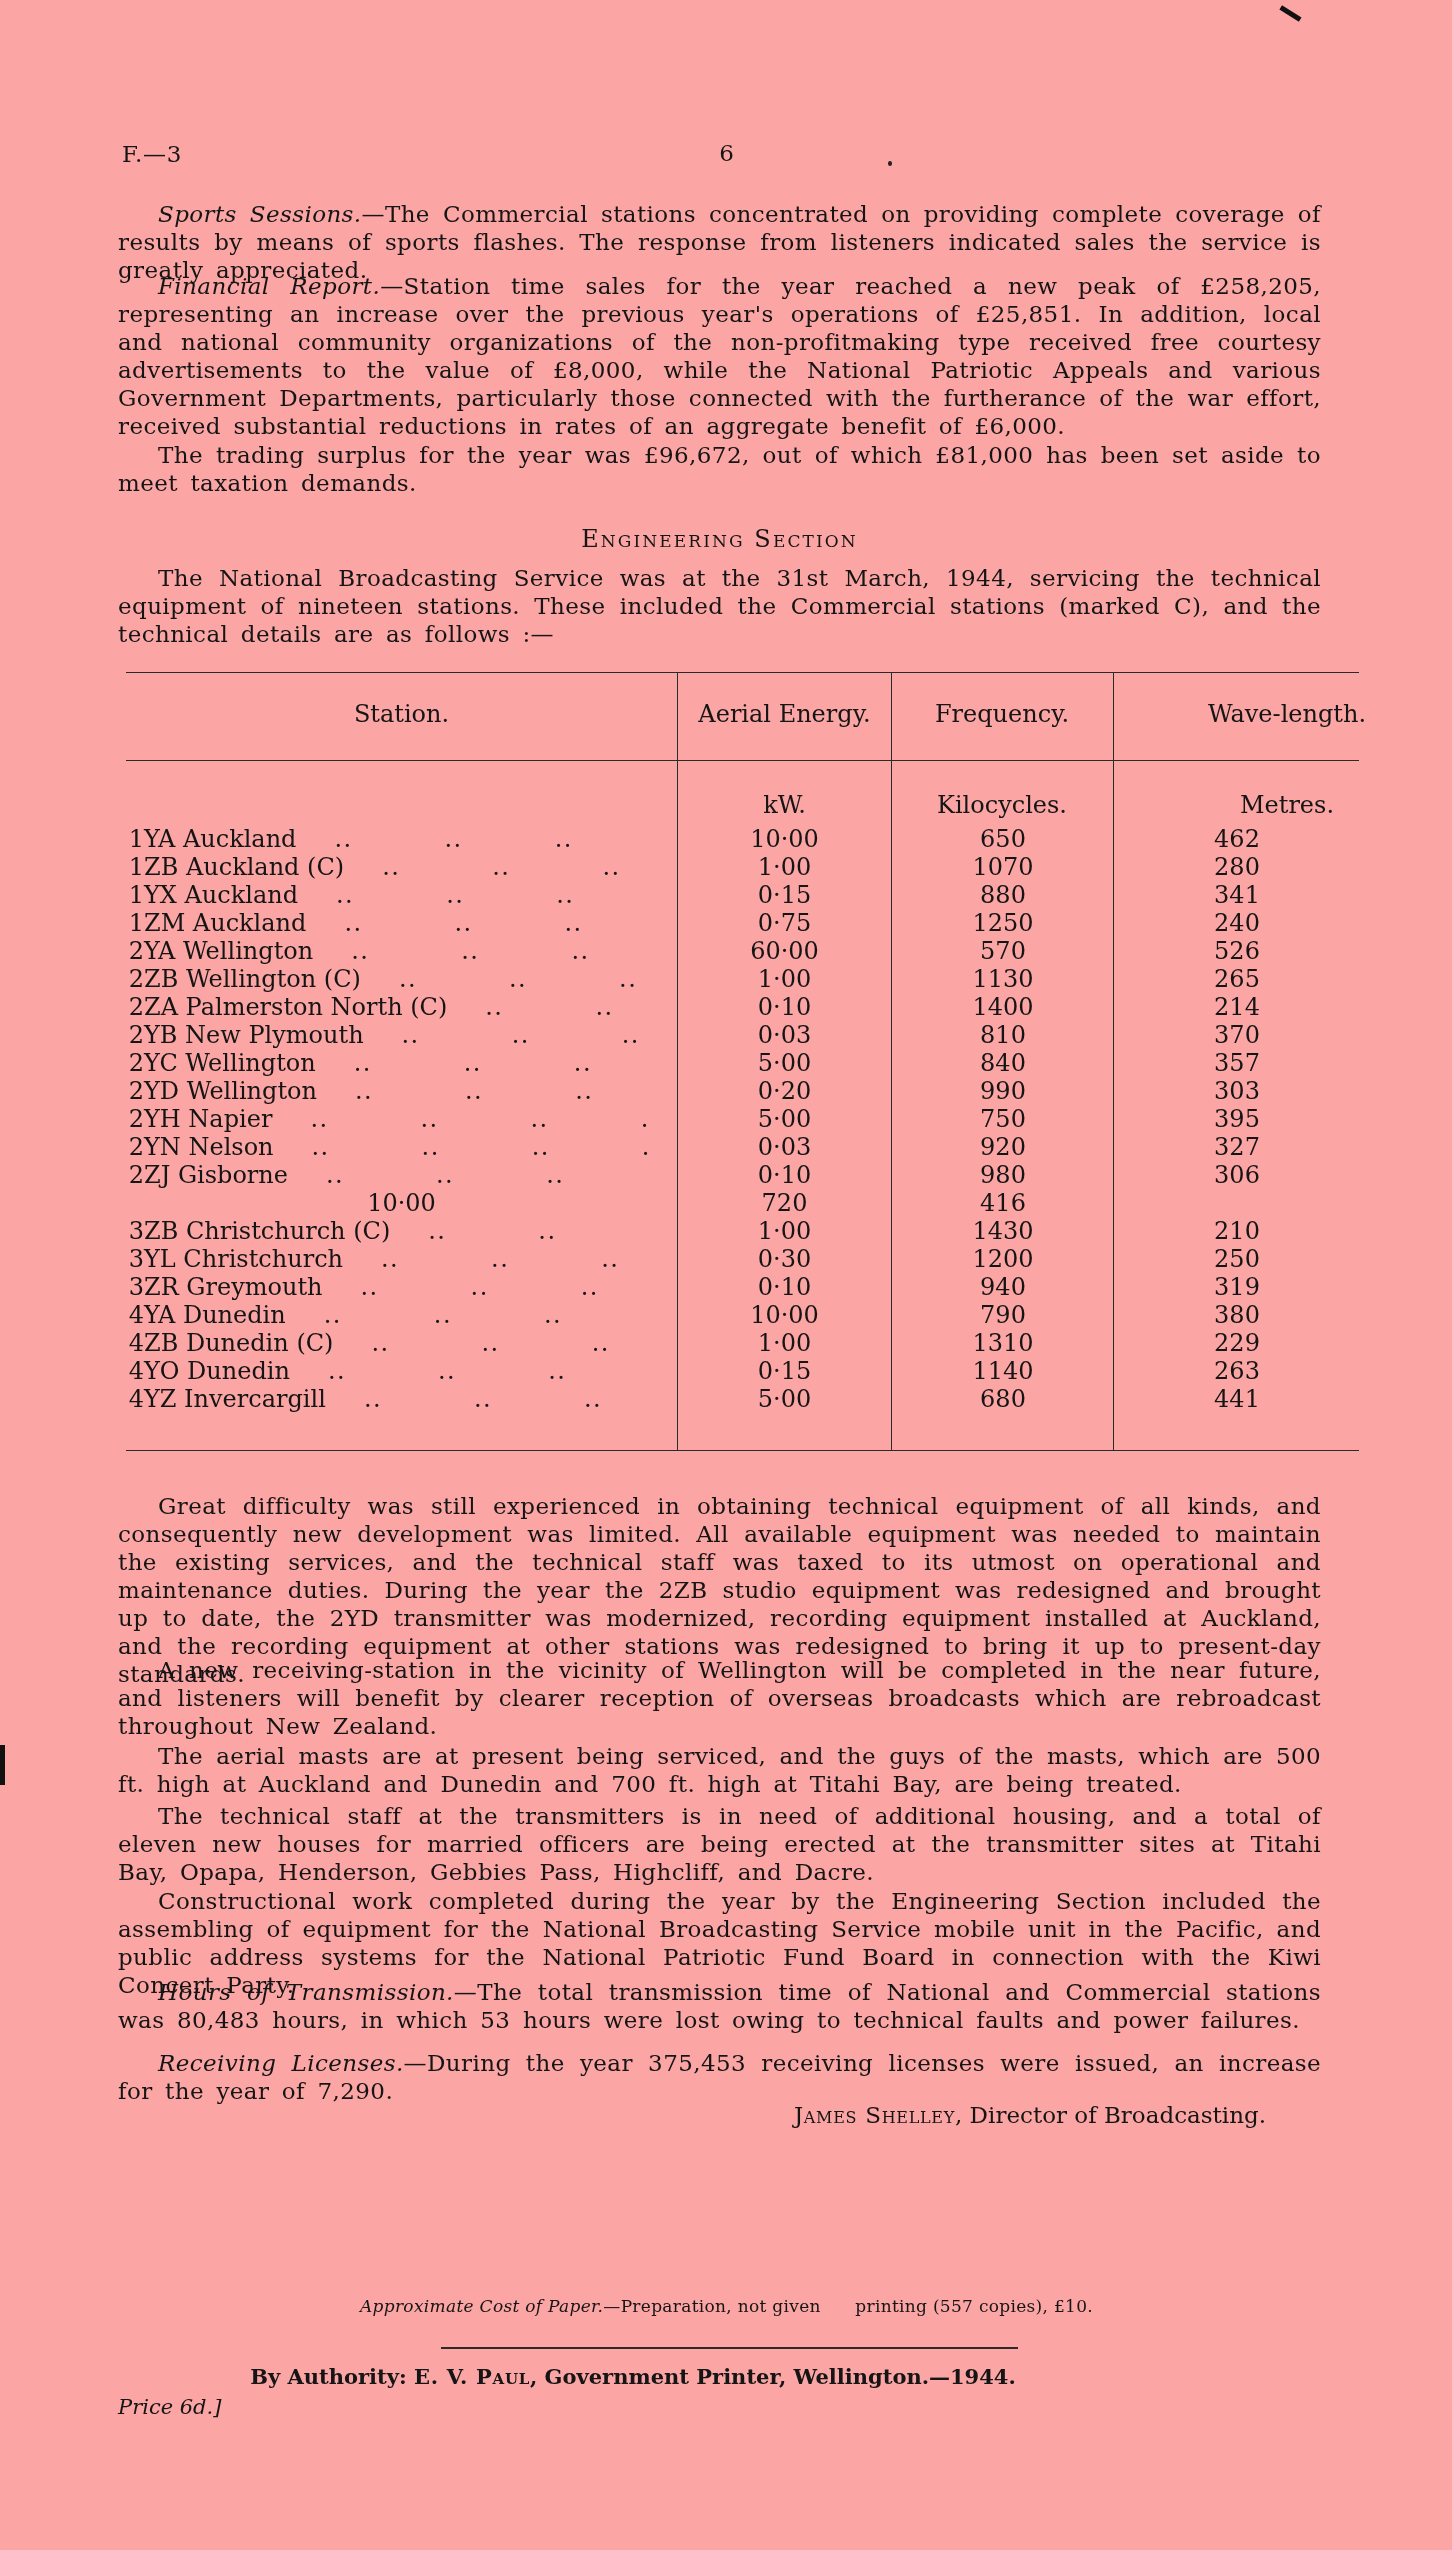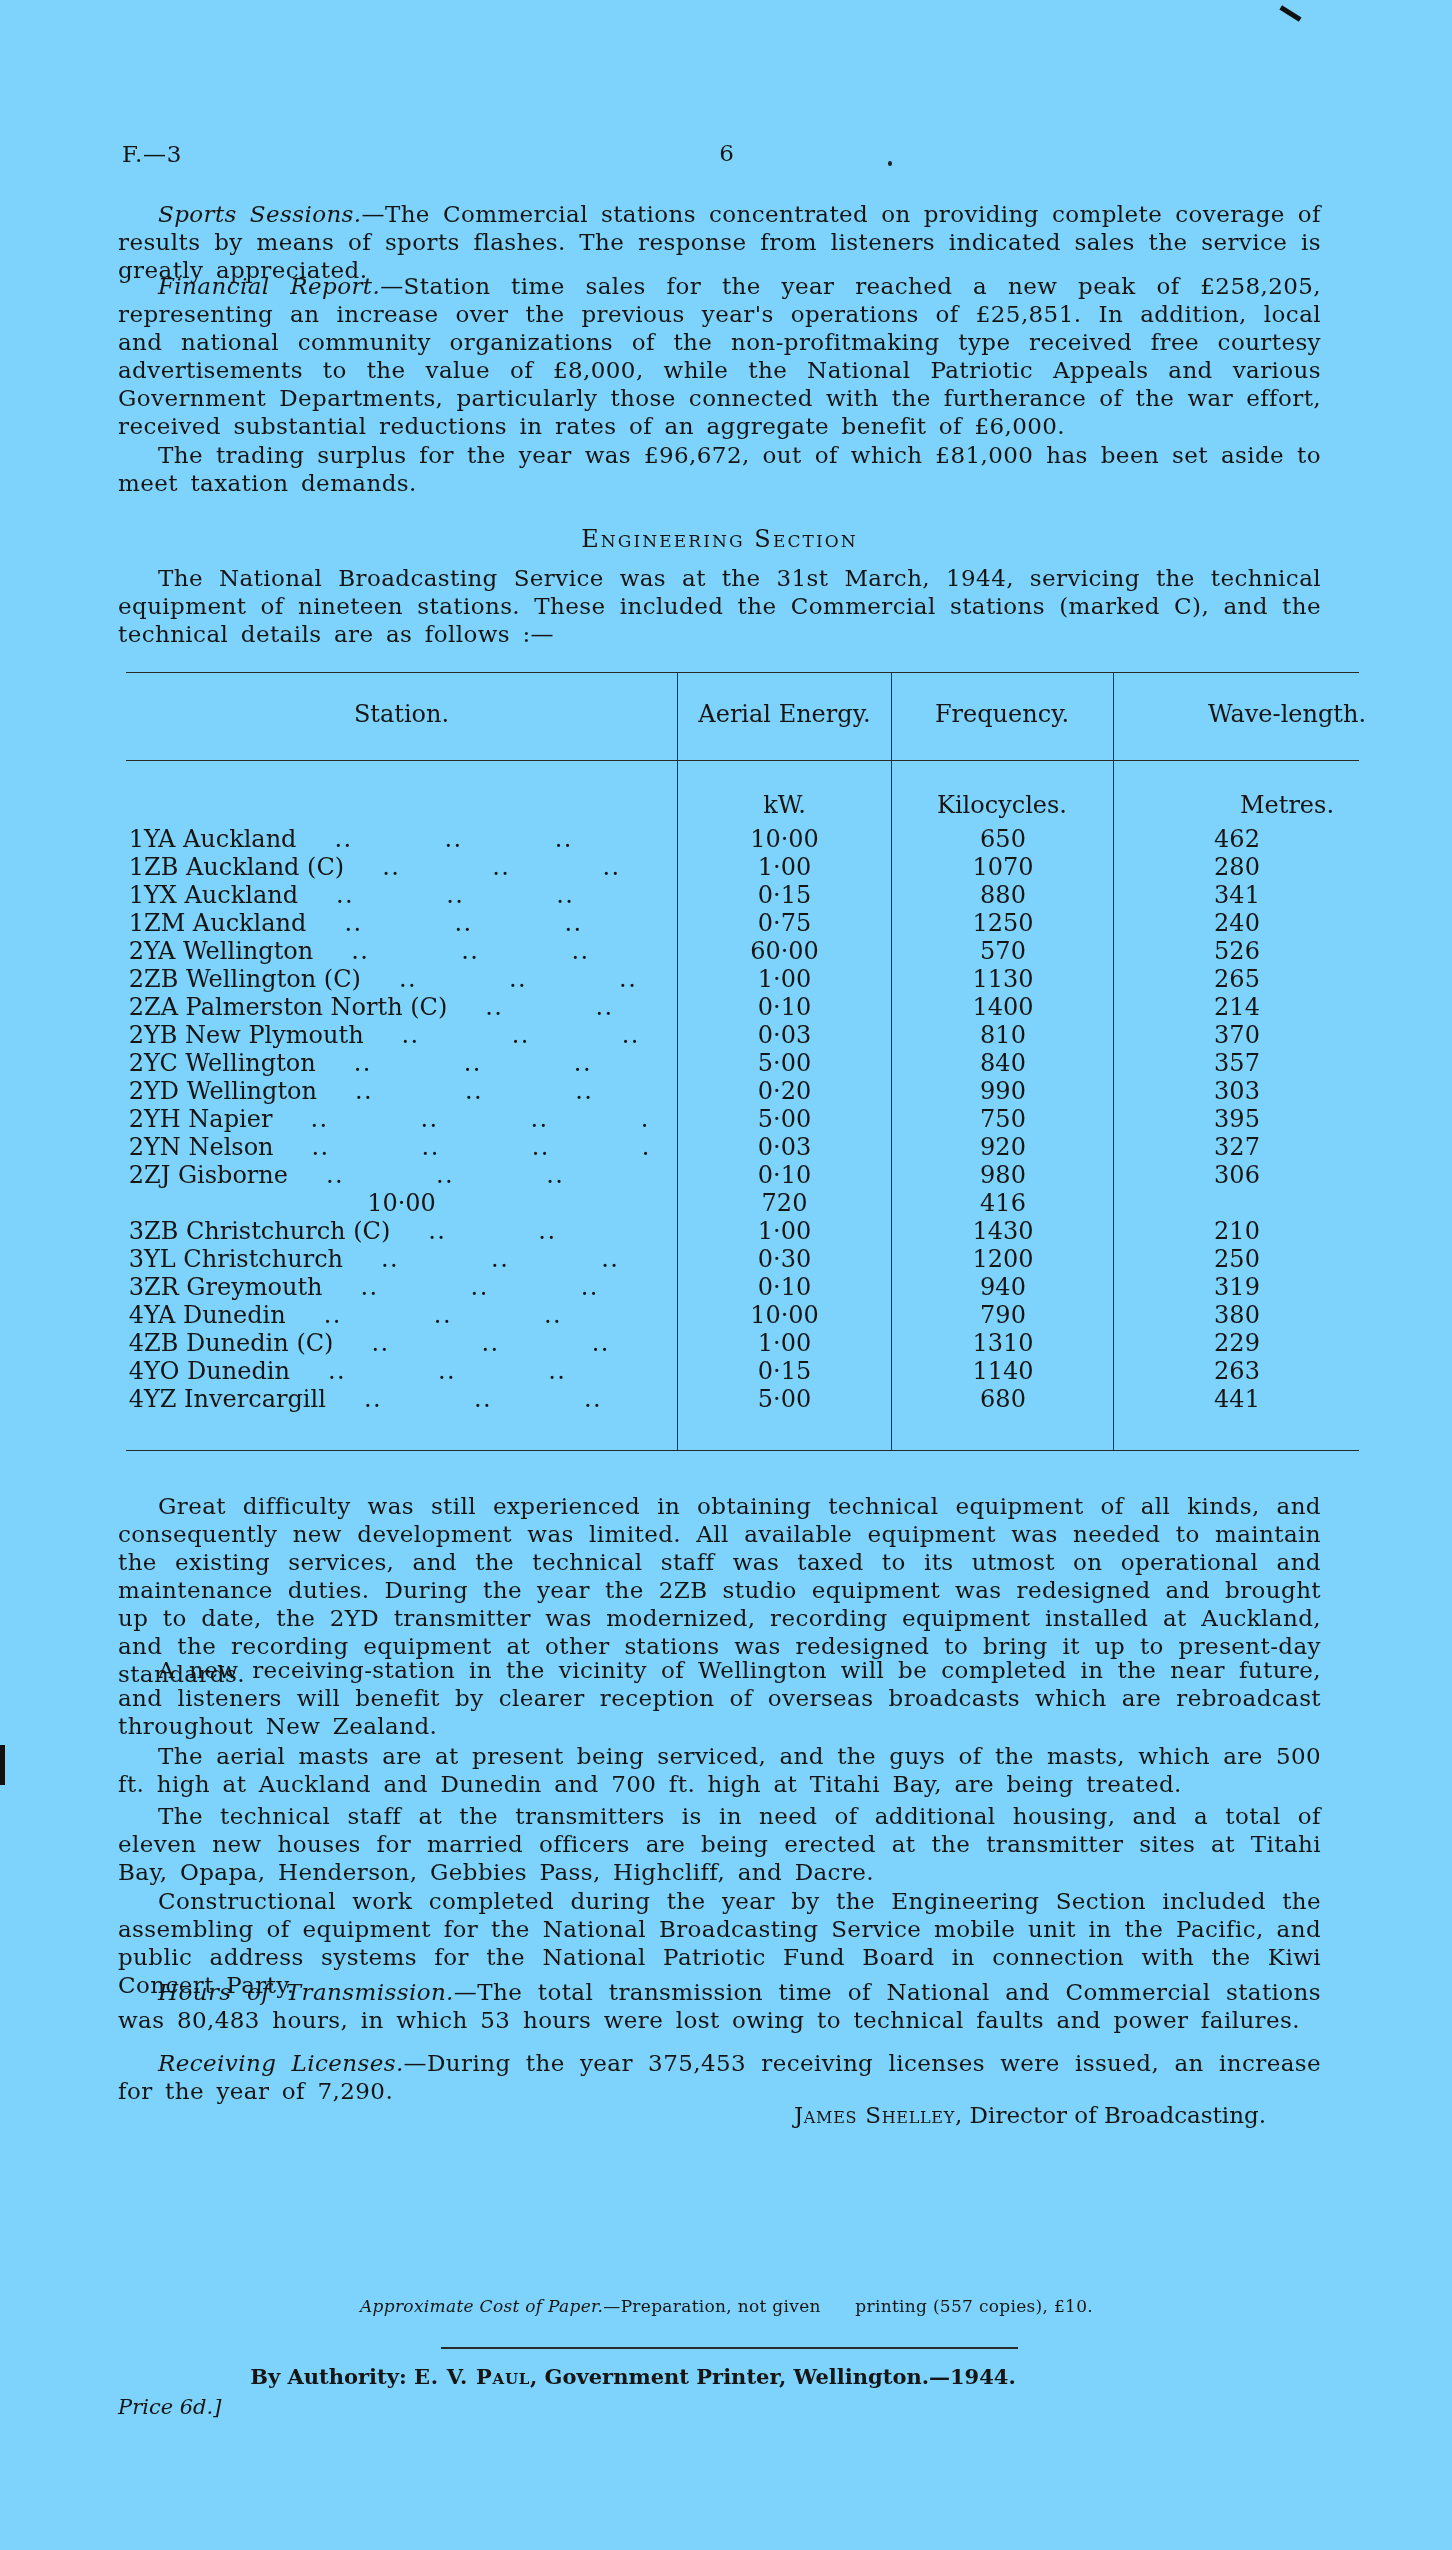--- a/index.html
+++ b/index.html
@@ -1,17 +1,17 @@
 <!DOCTYPE html>
 <html style="font-size:11px"><head>
 <meta charset="utf-8">
 <style>
   html,body { margin:0; padding:0; background:#e8e8e8; }
   .page {
-    position:relative; width:1453px; height:2550px; background:#7dd3fc;
+    position:relative; width:1453px; height:2550px; background:#fca5a5;
     color:#151515; font-family:"DejaVu Serif","Liberation Serif",serif;
     font-size:23px; line-height:28px; overflow:hidden;
   }
   .abs { position:absolute; }
   .col { position:absolute; left:118px; width:1203px; text-align:justify; }
   p.bodyp { margin:0; text-indent:40px; word-spacing:4.8px; letter-spacing:0.4px; }
   .lead { font-style:italic; }
 
   .doc-ref { left:122px; top:140px; font-size:23px; letter-spacing:0.7px; }
   .page-num { left:0; top:139px; width:1453px; text-align:center; font-size:23px; }

